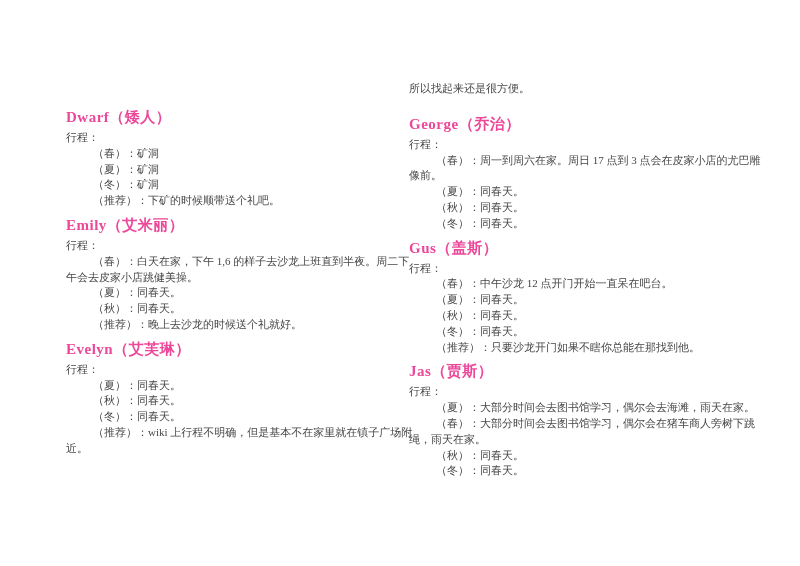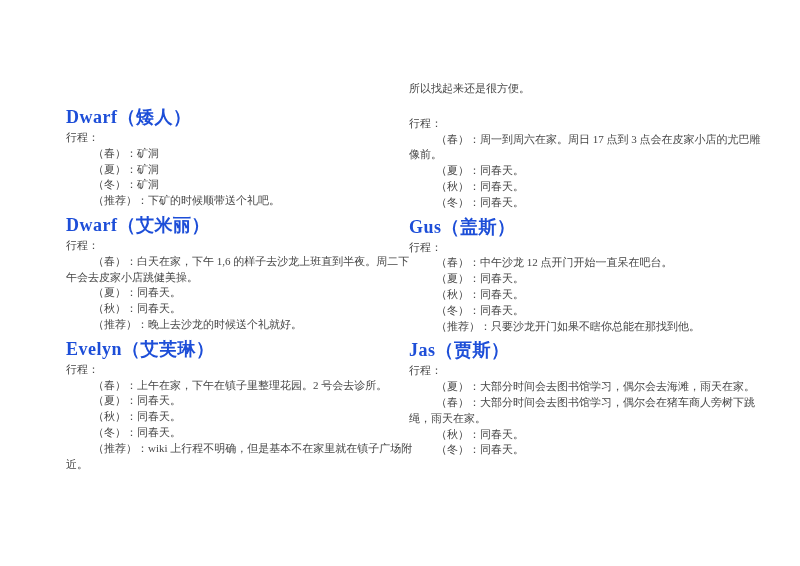--- a/index.html
+++ b/index.html
@@ -26,24 +26,24 @@
   .col-left  { left: 66px;  top: 109px; }
   .col-right { left: 409px; top: 81px;  }
   .intro-para {
     margin: 0 0 19px 0;
   }
   .sec {
     margin: 0 0 8px 0;
   }
   .sec h2 {
     margin: 0 0 4px 0;
-    font-size: 18px;
+    font-size: 15px;
     line-height: 17px;
     font-weight: bold;
-    color: #1d4ed8;
+    color: #ec4899;
     letter-spacing: 0.5px;
   }
   .sched-label {
     margin: 0;
   }
   .item {
     margin: 0;
     text-indent: 27px;
   }
 </style>
@@ -57,45 +57,45 @@
     <div class="sec">
       <h2>Dwarf（矮人）</h2>
       <p class="sched-label">行程：</p>
       <p class="item">（春）：矿洞</p>
       <p class="item">（夏）：矿洞</p>
       <p class="item">（冬）：矿洞</p>
       <p class="item">（推荐）：下矿的时候顺带送个礼吧。</p>
     </div>
 
     <div class="sec">
-      <h2>Dwarf（艾米丽）</h2>
+      <h2>Emily（艾米丽）</h2>
       <p class="sched-label">行程：</p>
       <p class="item">（春）：白天在家，下午 1,6 的样子去沙龙上班直到半夜。周二下午会去皮家小店跳健美操。</p>
       <p class="item">（夏）：同春天。</p>
       <p class="item">（秋）：同春天。</p>
       <p class="item">（推荐）：晚上去沙龙的时候送个礼就好。</p>
     </div>
 
     <div class="sec">
       <h2>Evelyn（艾芙琳）</h2>
       <p class="sched-label">行程：</p>
-      <p class="item">（春）：上午在家，下午在镇子里整理花园。2 号会去诊所。</p>
       <p class="item">（夏）：同春天。</p>
       <p class="item">（秋）：同春天。</p>
       <p class="item">（冬）：同春天。</p>
       <p class="item">（推荐）：wiki 上行程不明确，但是基本不在家里就在镇子广场附近。</p>
     </div>
 
   </div>
 
   <div class="col col-right">
 
     <p class="intro-para">所以找起来还是很方便。</p>
 
     <div class="sec">
+      <h2>George（乔治）</h2>
       <p class="sched-label">行程：</p>
       <p class="item">（春）：周一到周六在家。周日 17 点到 3 点会在皮家小店的尤巴雕像前。</p>
       <p class="item">（夏）：同春天。</p>
       <p class="item">（秋）：同春天。</p>
       <p class="item">（冬）：同春天。</p>
     </div>
 
     <div class="sec">
       <h2>Gus（盖斯）</h2>
       <p class="sched-label">行程：</p>

